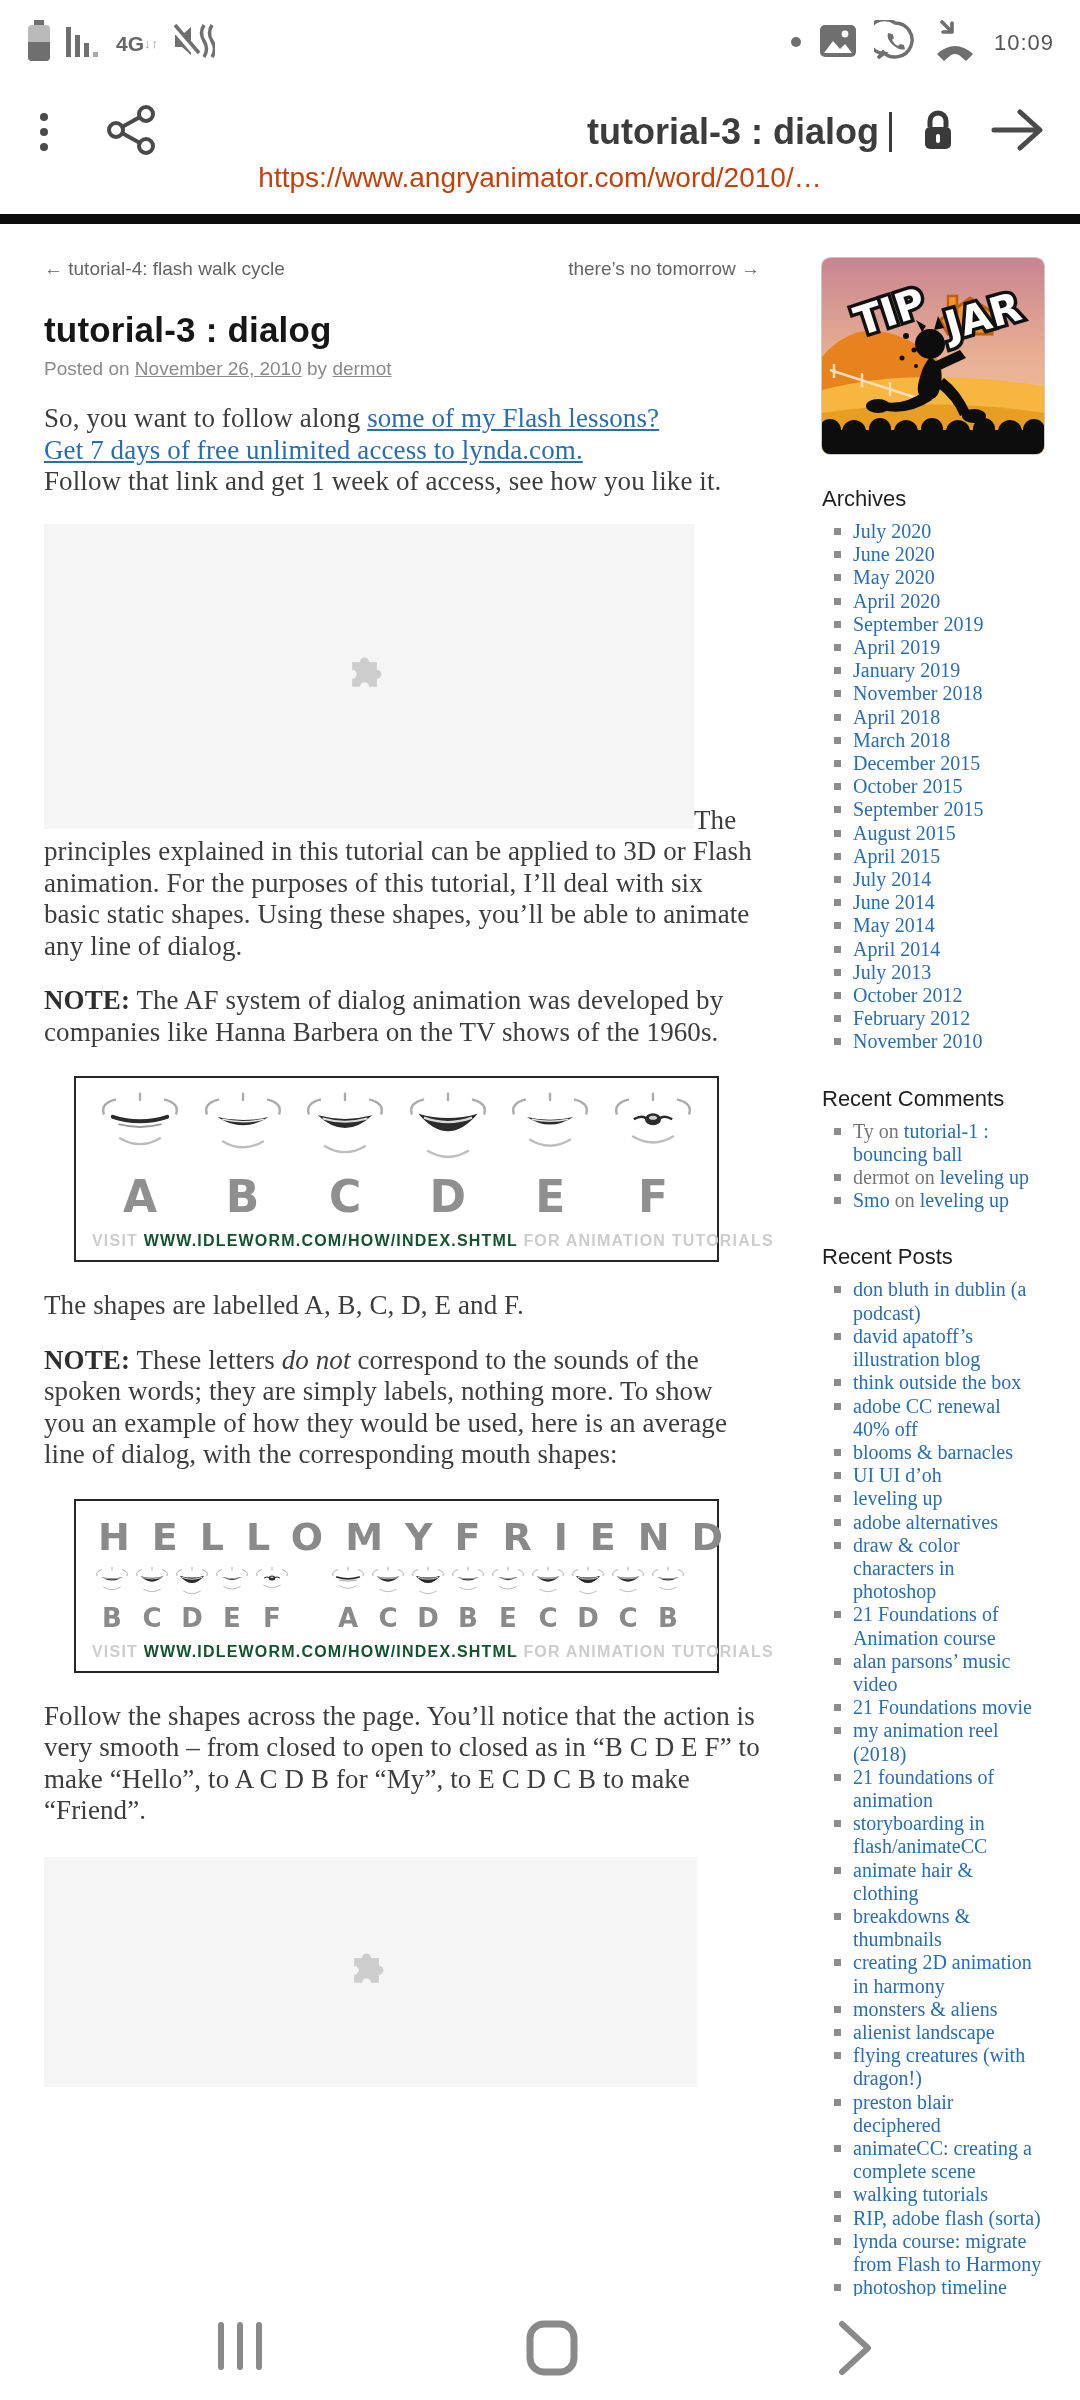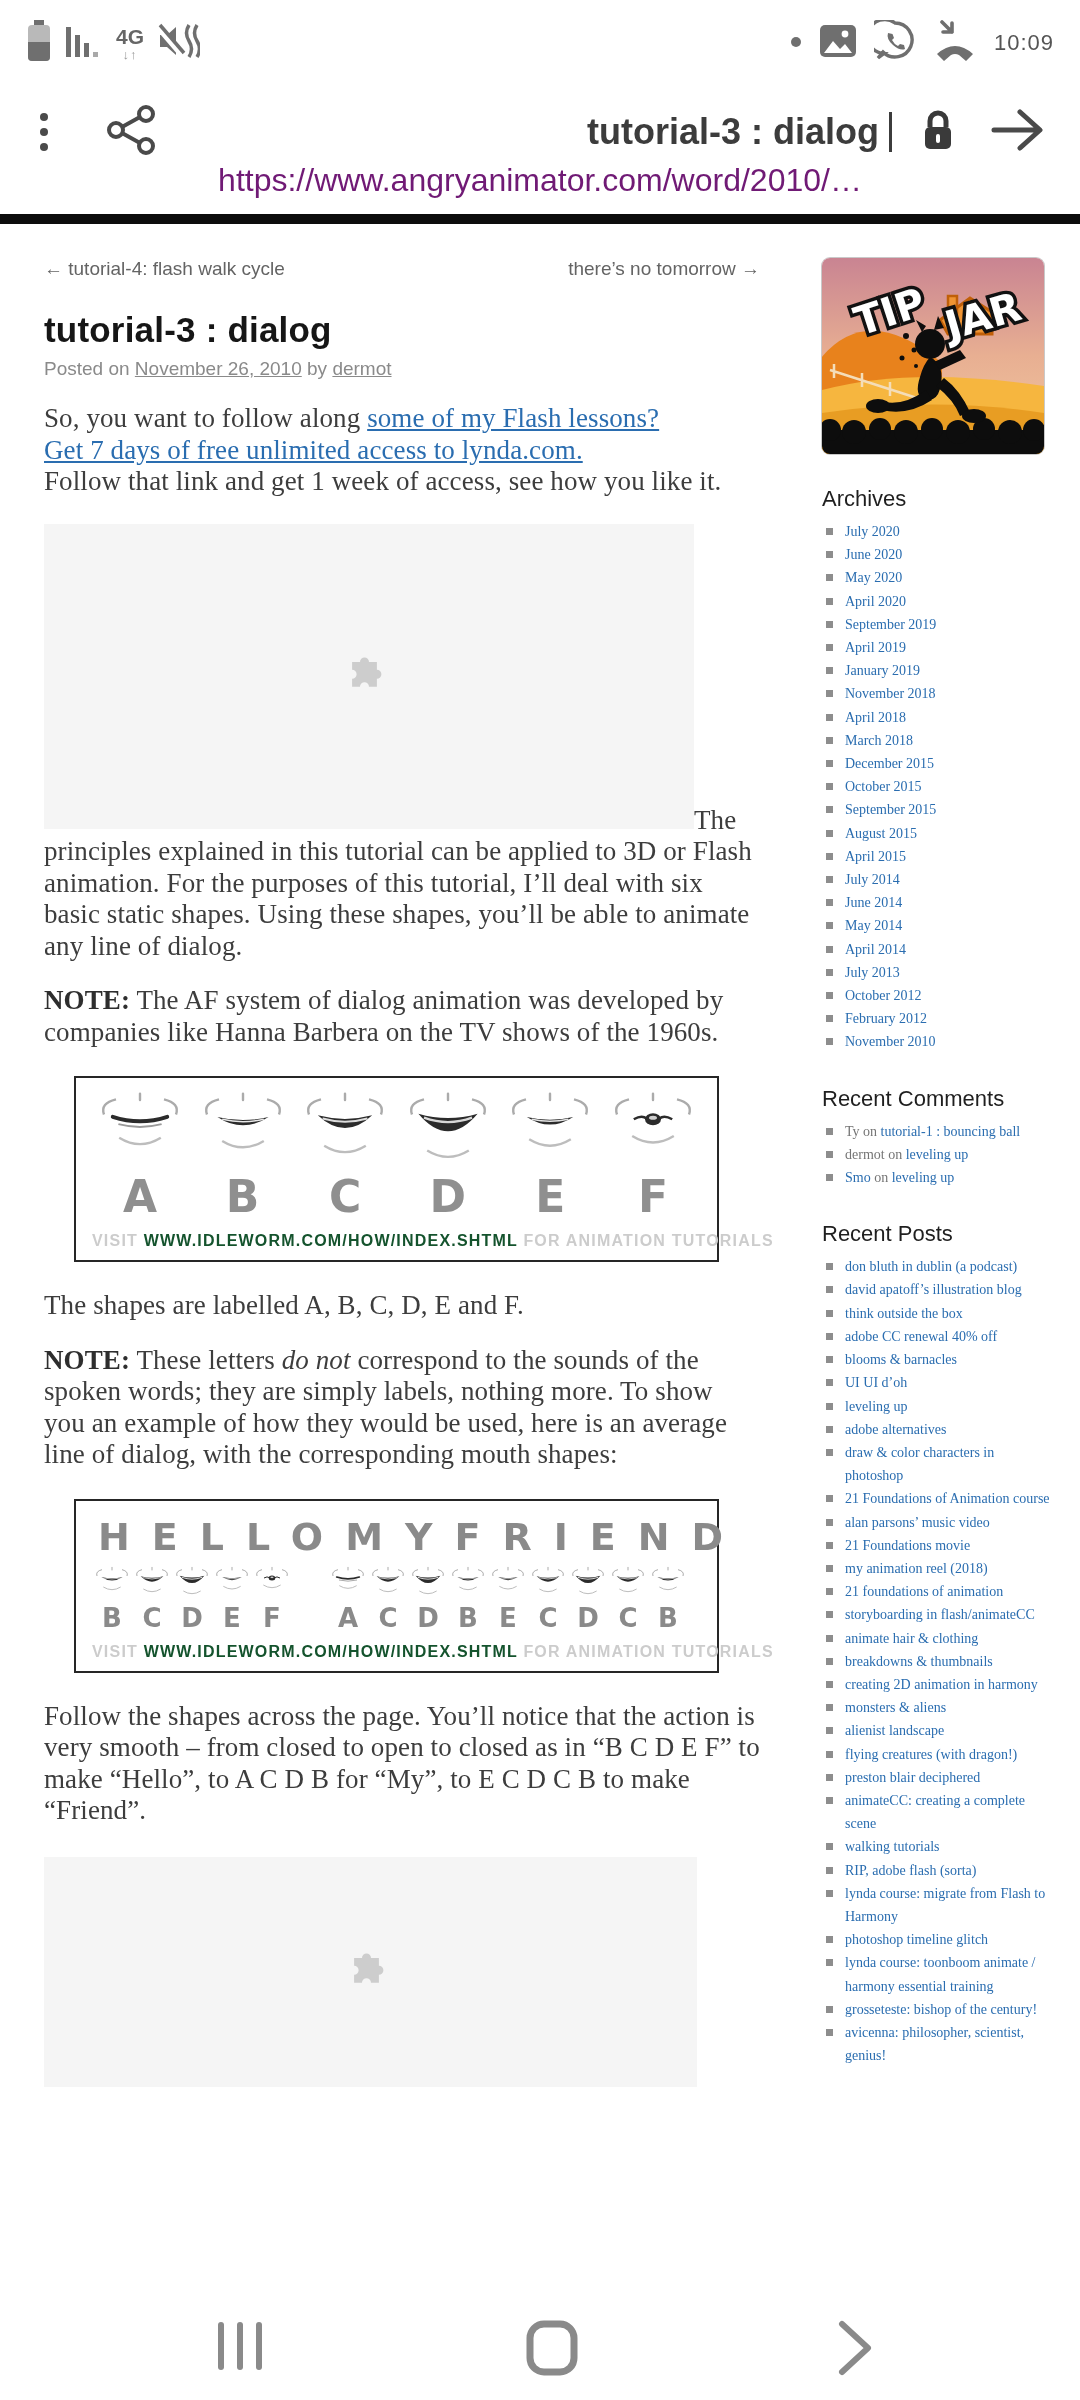--- a/index.html
+++ b/index.html
@@ -4,32 +4,32 @@
 <style>
   html,body{margin:0;padding:0}
   body{width:1080px;height:2400px;overflow:hidden;background:#fff;position:relative;
        font-family:"Liberation Sans",sans-serif;-webkit-font-smoothing:antialiased}
 
   
   .status-bar{height:86px;display:flex;align-items:center;padding:0 26px;box-sizing:border-box}
   .sb-left{display:flex;align-items:center;gap:12px}
   .sb-right{margin-left:auto;display:flex;align-items:center;gap:16px}
   .sb-time{font-size:22px;color:#555;letter-spacing:1px}
-  .fourg{display:flex;flex-direction:column;align-items:center;line-height:1;color:#666}
+  .fourg{display:flex;flex-direction:row;align-items:center;line-height:1;color:#666}
   .fourg b{font-size:21px;font-weight:bold}
   .fourg span{font-size:13px;letter-spacing:1px;color:#999;margin-top:1px}
 
   
   .browser-bar{height:120px;position:relative}
   .bb-row{display:flex;align-items:center;height:78px;padding:14px 30px 0;box-sizing:border-box}
   .bb-title-wrap{flex:1;display:flex;align-items:center;justify-content:flex-end;gap:4px;min-width:0}
   .bb-title{font-size:36px;font-weight:bold;color:#3c3c3c;white-space:nowrap}
   .bb-cursor{width:3px;height:40px;background:#3c3c3c;margin:0 8px 0 6px}
   .bb-icon{flex:none}
-  .bb-url{Text-align:center;font-size:32px;color:#701a75;text-align:center;margin-top:-2px;white-space:nowrap}
+  .bb-url{Text-align:center;font-size:28px;color:#c2410c;text-align:center;margin-top:-2px;white-space:nowrap}
   .black-bar{height:10px;background:#0d0d0d;margin-top:8px}
   .menu-dots{display:inline-flex;flex-direction:column;gap:7px;padding:6px 10px}
   .menu-dots i{width:8px;height:8px;border-radius:50%;background:#4a4a4a}
 
   
   .page{display:flex;padding:34px 30px 0 44px;gap:62px;box-sizing:border-box}
   .main{width:716px;flex:none}
   .sidebar{width:228px;flex:none}
 
   
@@ -61,22 +61,22 @@
   .hello-letters span{letter-spacing:22px}
   .hello-mouths{display:flex;margin-top:6px}
   .hello-labels{display:flex;font-family:"DejaVu Sans",sans-serif;font-size:26px;font-weight:bold;color:#8a8a8a;margin-top:2px}
   .hm-cell{width:40px;text-align:center}
   .group-gap{width:36px}
 
   
   .tipjar{width:222px;height:196px;border-radius:8px;overflow:hidden;position:relative;
           box-shadow:0 0 0 1px #c9c9c9}
   .side-title{font-size:22px;font-weight:normal;color:#1f1f1f;margin:32px 0 8px}
-  ul.side-list{list-style:none;margin:0;padding:0;font-family:"Liberation Serif","DejaVu Serif",serif;
-               font-size:14px;line-height:23.2px}
+  ul.side-list{list-style:none;margin:8px;padding:0;font-family:"Liberation Serif","DejaVu Serif",serif;
+               font-size:20px;line-height:23.2px}
   ul.side-list li{position:relative;padding-left:23px;margin:0}
   ul.side-list li::before{content:"";position:absolute;left:4px;top:8px;width:7px;height:7px;background:#8d8d8d}
   a.slink{color:#2a6db0;text-decoration:none}
   .cmt-txt{color:#757575}
 
   
   .bottom-nav{position:absolute;left:0;bottom:0;width:1080px;height:104px;background:#fff}
   .bn-item{position:absolute;top:24px}
   .bn-recents{left:216px}
   .bn-home{left:526px}

